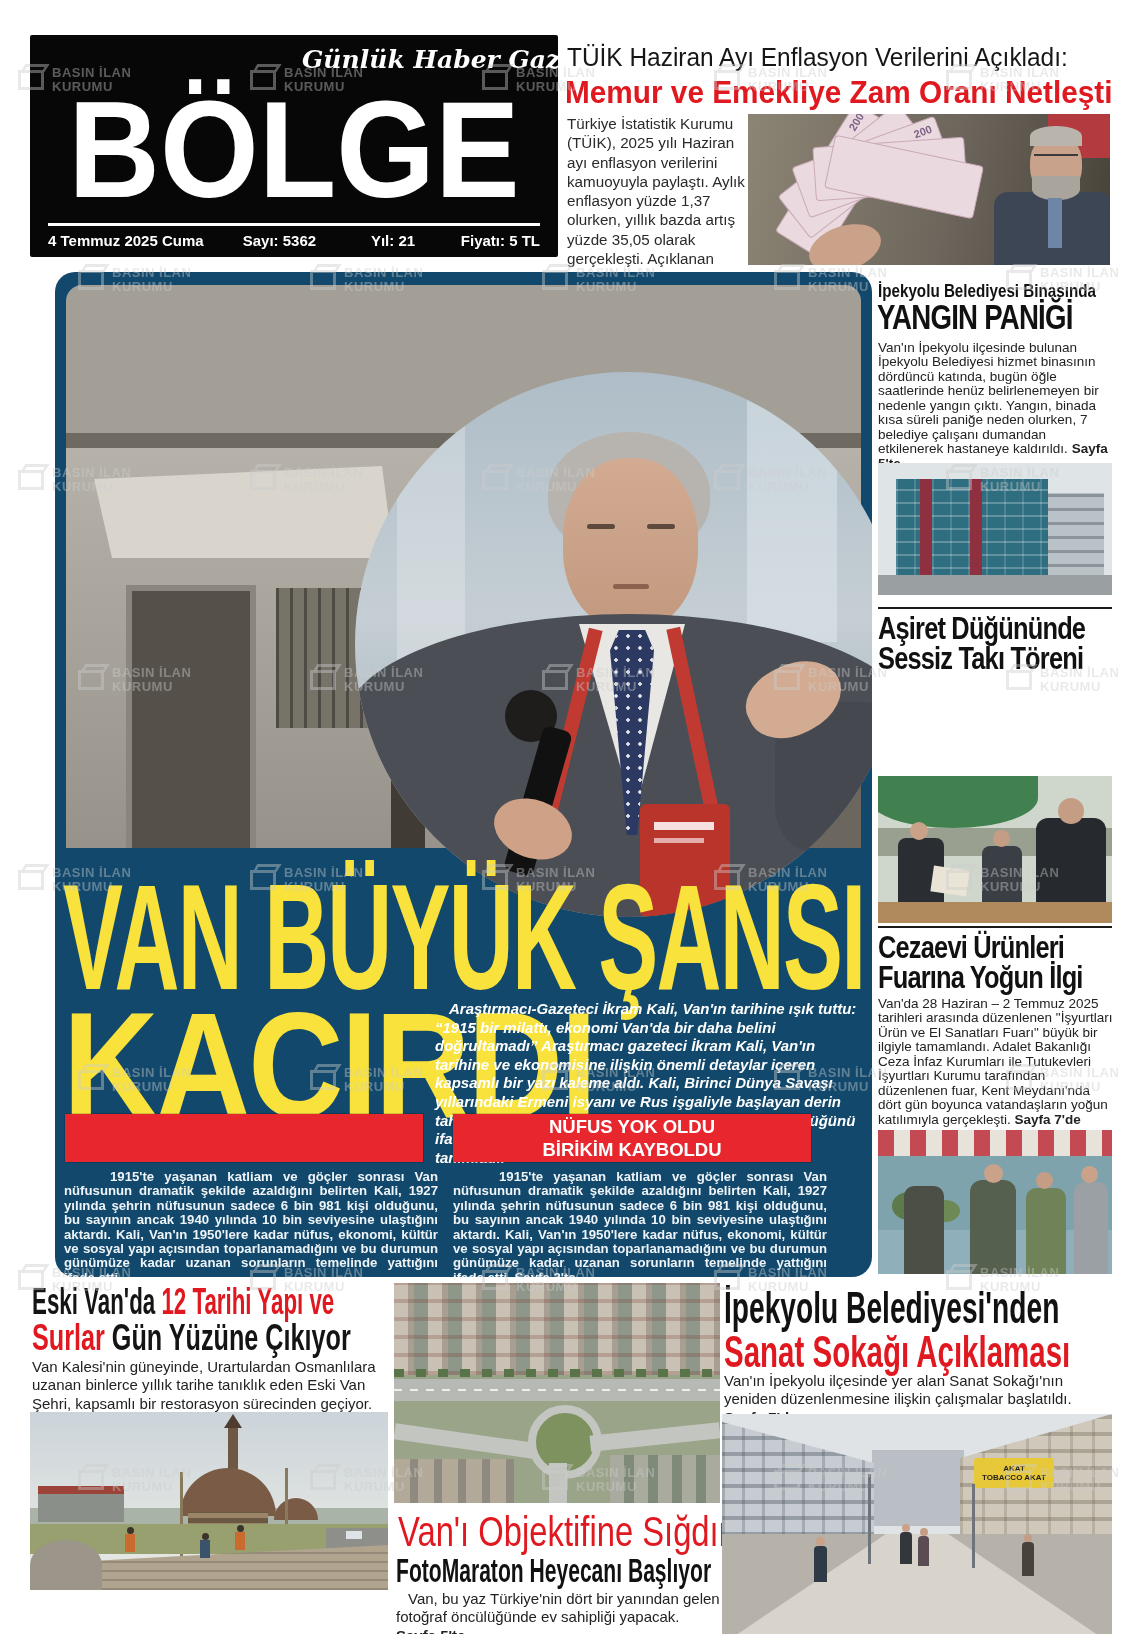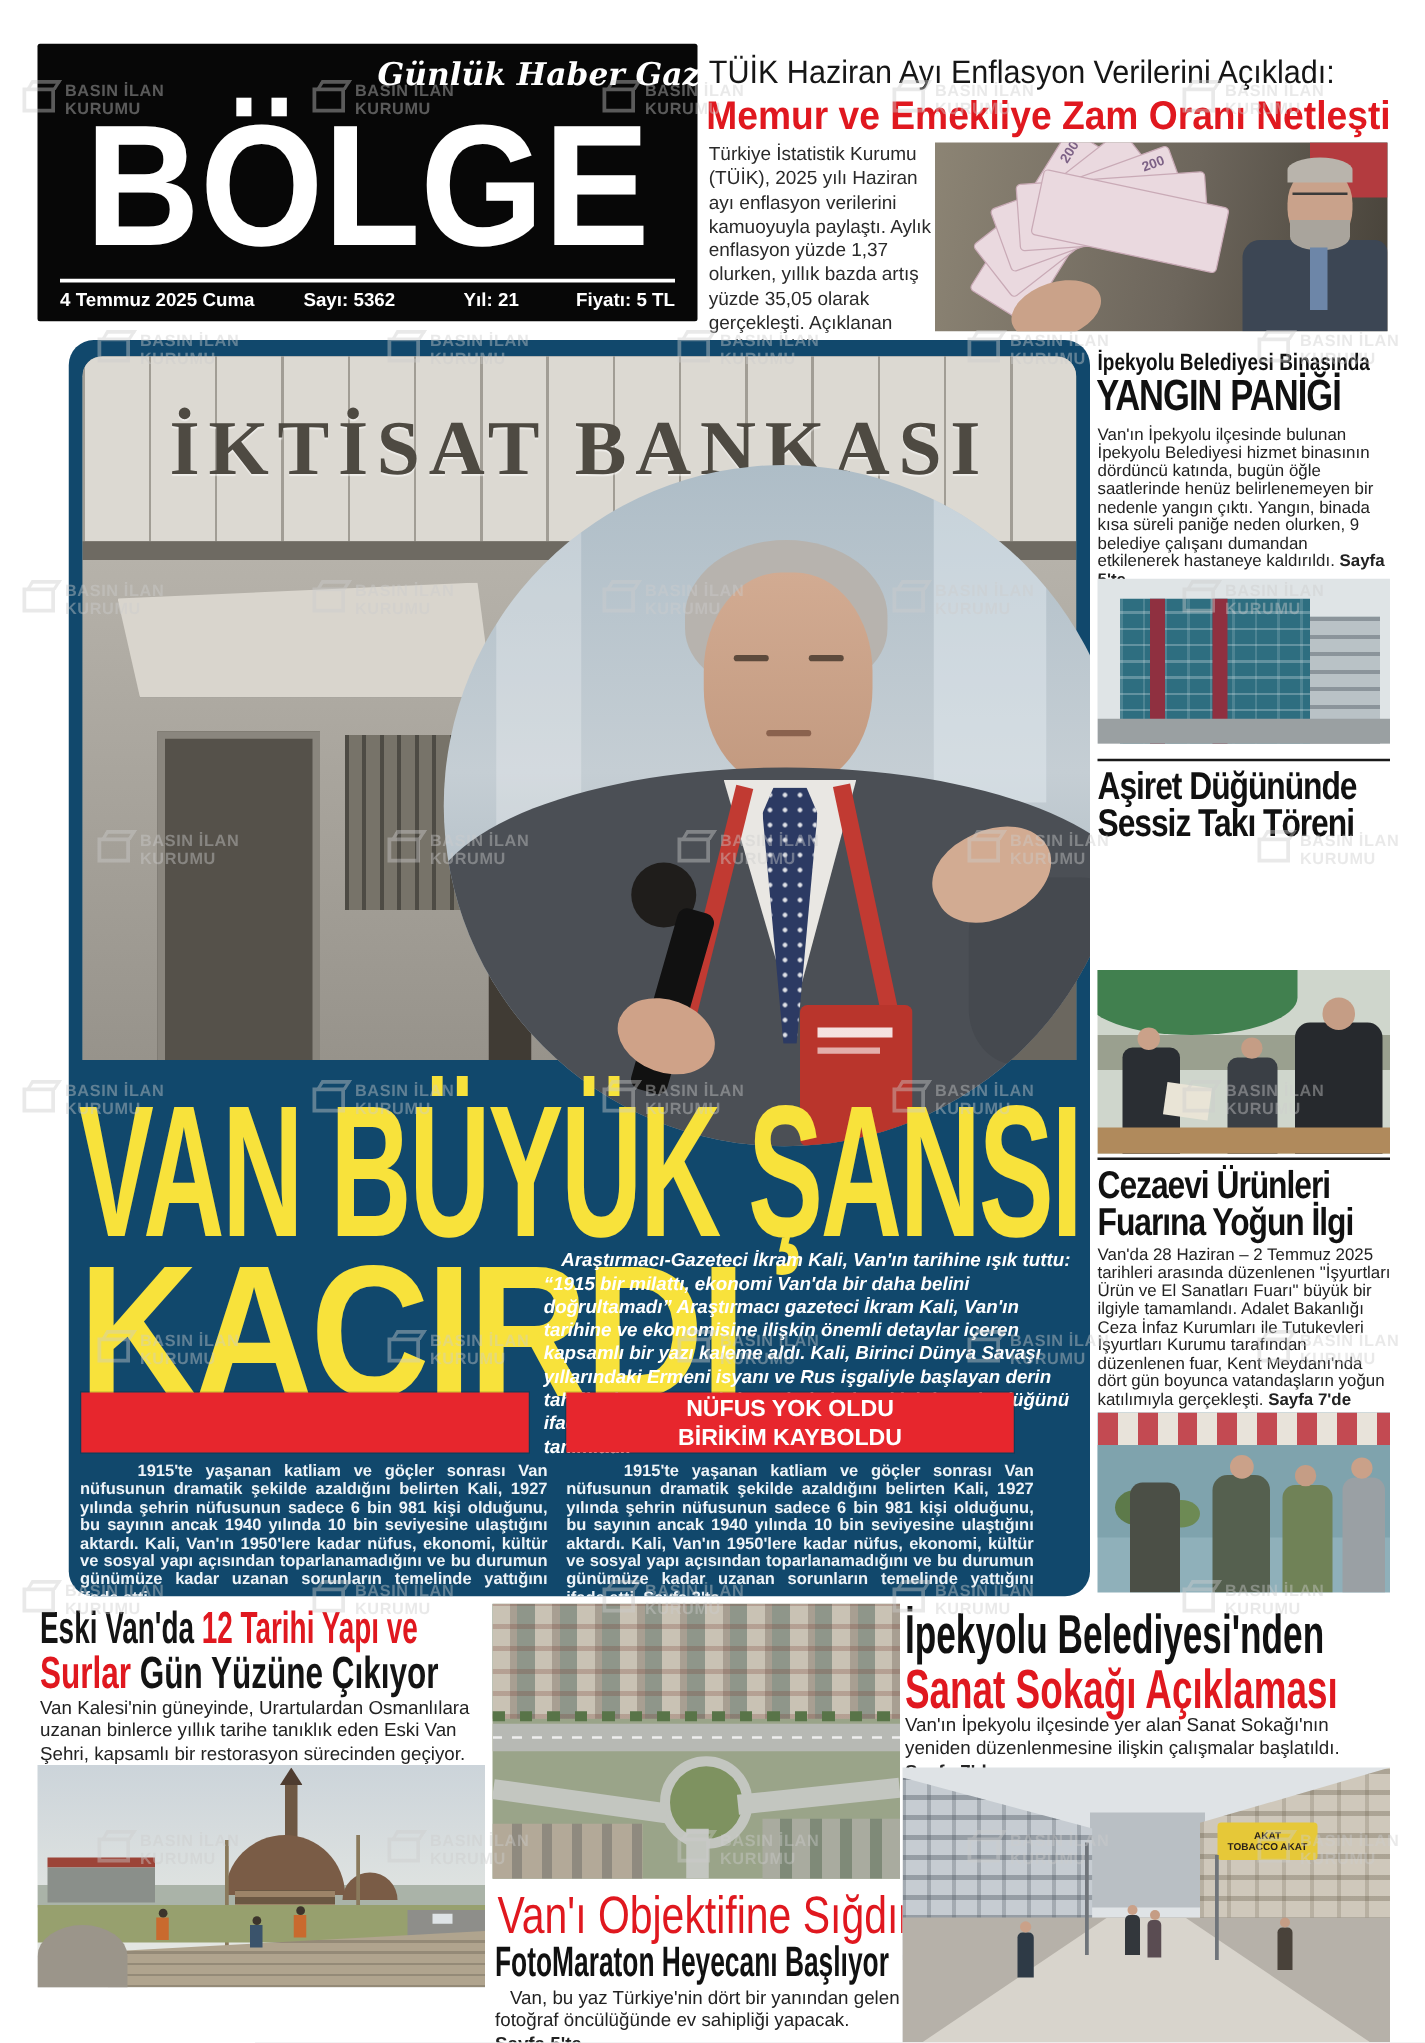--- a/index.html
+++ b/index.html
@@ -180,23 +180,20 @@
     <div class="abs" style="left:246px;top:78px;width:116px;height:73px;background:#3c4654;border-radius:14px 10px 0 0;"></div>
     <div class="abs" style="left:282px;top:20px;width:52px;height:62px;background:#c9a28b;border-radius:46%;"></div>
     <div class="abs" style="left:282px;top:12px;width:52px;height:20px;background:#b9b4ac;border-radius:50% 50% 0 0;"></div>
     <div class="abs" style="left:284px;top:62px;width:48px;height:24px;background:#a9a49c;border-radius:0 0 45% 45%;"></div>
     <div class="abs" style="left:286px;top:40px;width:44px;height:6px;border-top:2px solid #3a3a3a;"></div>
     <div class="abs" style="left:300px;top:84px;width:14px;height:50px;background:#6d86a8;"></div>
   </div>
 
   <div class="abs main-block">
     <div class="photo-bank">
-      <div class="bank-sign">
-        <span class="bank-sign-text">İKTİSAT BANKASI</span>
-      </div>
       <div class="bank-ledge"></div>
       <div class="bank-facade">
         <div class="awning"></div>
         <div class="door-left"></div>
         <div class="win-bars"></div>
         <div class="pillar"></div>
         <div class="entrance">
           <div class="divider"></div>
           <div class="porthole"></div>
         </div>
@@ -252,21 +249,21 @@
     </div>
     <div class="mb-col" style="left:398px;">
       <span>1915'te yaşanan katliam ve göçler sonrası Van nüfusunun dramatik şekilde azaldığını belirten Kali, 1927 yılında şehrin nüfusunun sadece 6 bin 981 kişi olduğunu, bu sayının ancak 1940 yılında 10 bin seviyesine ulaştığını aktardı. Kali, Van'ın 1950'lere kadar nüfus, ekonomi, kültür ve sosyal yapı açısından toparlanamadığını ve bu durumun günümüze kadar uzanan sorunların temelinde yattığını ifade etti.</span>
       <b>Sayfa 3'te</b>
     </div>
   </div>
 
   <div class="abs rc-kicker">İpekyolu Belediyesi Binasında</div>
   <div class="abs rc-h-fire">YANGIN PANİĞİ</div>
   <div class="abs rc-body" style="left:878px;top:341px;">
-    <span>Van'ın İpekyolu ilçesinde bulunan İpekyolu Belediyesi hizmet binasının dördüncü katında, bugün öğle saatlerinde henüz belirlenemeyen bir nedenle yangın çıktı. Yangın, binada kısa süreli paniğe neden olurken, 9 belediye çalışanı dumandan etkilenerek hastaneye kaldırıldı.</span>
+    <span>Van'ın İpekyolu ilçesinde bulunan İpekyolu Belediyesi hizmet binasının dördüncü katında, bugün öğle saatlerinde henüz belirlenemeyen bir nedenle yangın çıktı. Yangın, binada kısa süreli paniğe neden olurken, 7 belediye çalışanı dumandan etkilenerek hastaneye kaldırıldı.</span>
     <b>Sayfa 5'te</b>
   </div>
   <div class="abs photo-fire">
     <div class="abs" style="left:18px;top:16px;width:152px;height:116px;background:#2e6e80;
          background-image:repeating-linear-gradient(0deg,rgba(255,255,255,.25) 0 2px,transparent 2px 13px),repeating-linear-gradient(90deg,rgba(255,255,255,.15) 0 2px,transparent 2px 18px);"></div>
     <div class="abs" style="left:42px;top:16px;width:12px;height:116px;background:#8f3040;"></div>
     <div class="abs" style="left:92px;top:16px;width:12px;height:116px;background:#8f3040;"></div>
     <div class="abs" style="left:170px;top:30px;width:56px;height:102px;background:#b9c2c6;
          background-image:repeating-linear-gradient(0deg,rgba(70,80,90,.4) 0 3px,transparent 3px 14px);"></div>
     <div class="abs" style="left:0;top:112px;width:234px;height:20px;background:#9aa0a2;"></div>

